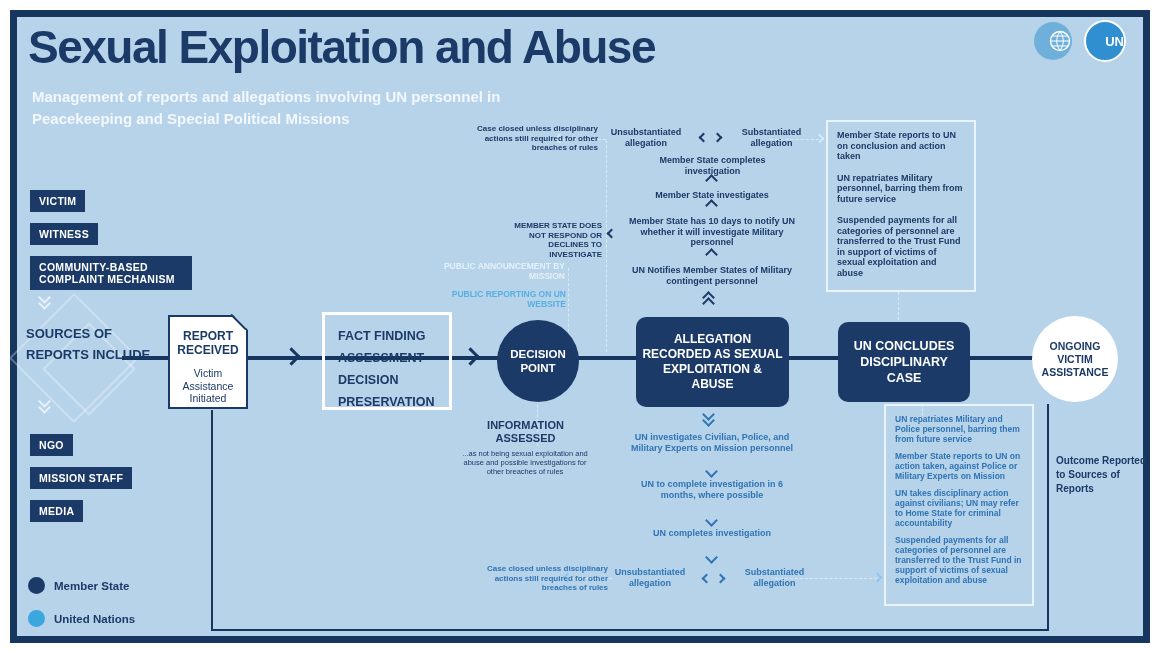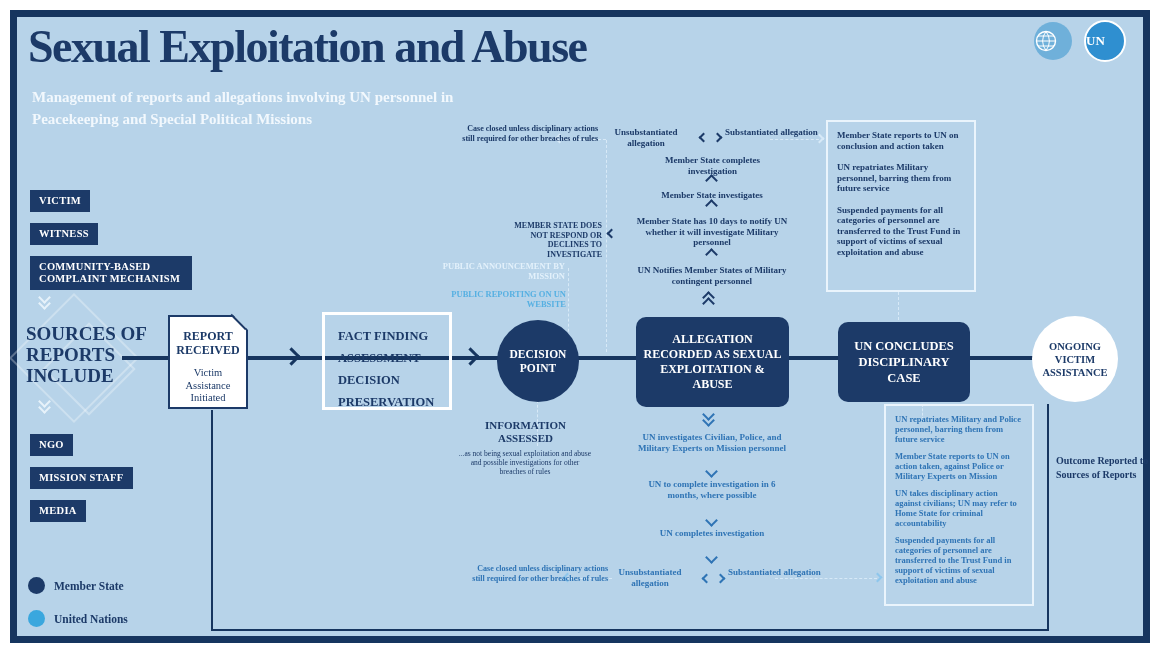--- a/index.html
+++ b/index.html
@@ -1,30 +1,30 @@
 <!DOCTYPE html>
 <html><head>
 <meta charset="utf-8">
 <style>
   *{margin:0;padding:0;box-sizing:border-box}
   html,body{background:#fff}
   .stage{position:relative;width:1160px;height:653px;background:#ffffff;
-         font-family:Liberation Serif, serif;overflow:hidden}
+         font-family:Liberation Sans, sans-serif;overflow:hidden}
   .frame{position:absolute;left:10px;top:10px;width:1140px;height:633px;
          background:#b7d3e9;border:7px solid #16355f;z-index:0}
   .abs{position:absolute}
   .z2{z-index:2}
   .navy{color:#1c3a68}
   .blue{color:#2f74b5}
   .title{font-size:46px;font-weight:800;letter-spacing:-1.5px;color:#1c3a68;line-height:1}
   .subtitle{font-size:15px;font-weight:bold;color:#f2f8fd;line-height:22px}
   .chip{position:absolute;background:#1c3a68;color:#fff;font-weight:bold;
         font-size:10.5px;line-height:12px;padding:5px 9px;letter-spacing:.3px;z-index:2;white-space:nowrap}
   .chip.wrap{white-space:normal;width:162px}
-  .srchead{font-size:19px;font-weight:800;line-height:21px;color:#1c3a68}
+  .srchead{font-size:13px;font-weight:800;line-height:21px;color:#1c3a68}
   .legend-label{font-size:11.5px;font-weight:bold;color:#1c3a68}
   .dot{position:absolute;width:17px;height:17px;border-radius:50%;z-index:2}
   .nodebox{position:absolute;background:#1c3a68;color:#fff;border-radius:10px;
            display:flex;align-items:center;justify-content:center;text-align:center;
            font-weight:bold;z-index:2}
   .circle{position:absolute;border-radius:50%;display:flex;align-items:center;
           justify-content:center;text-align:center;font-weight:bold;z-index:2}
   .outline-box{position:absolute;border:3px solid #fff;z-index:2}
   .reportbox{position:absolute;background:#fff;border:2px solid #1c3a68;z-index:2;text-align:center}
   .fold{position:absolute;top:-2px;right:-2px;width:0;height:0;
@@ -50,21 +50,21 @@
   .chev.up{transform:rotate(-45deg)}
   .chev.down{transform:rotate(135deg)}
   .chev.left{transform:rotate(-135deg)}
   .chev.right{transform:rotate(45deg)}
   .solid-h{position:absolute;background:#16355f;z-index:1}
   .solid-v{position:absolute;background:#16355f;z-index:1}
   .dash-v{position:absolute;border-left:1.5px dashed #d7e9f7;width:0;z-index:1}
   .dash-h{position:absolute;border-top:1.5px dashed #d7e9f7;height:0;z-index:1}
   .diamond{position:absolute;border:2px solid rgba(255,255,255,.30);transform:rotate(45deg);z-index:1}
   .logo-circle{position:absolute;border-radius:50%;display:flex;align-items:center;
-               justify-content:flex-start;z-index:2}
+               justify-content:flex-end;z-index:2}
 </style>
 </head>
 <body>
 
 <div class="stage">
   <div class="frame"></div>
 
   <div class="diamond" style="left:28px;top:312px;width:92px;height:92px"></div>
   <div class="diamond" style="left:56px;top:336px;width:66px;height:66px"></div>
 

